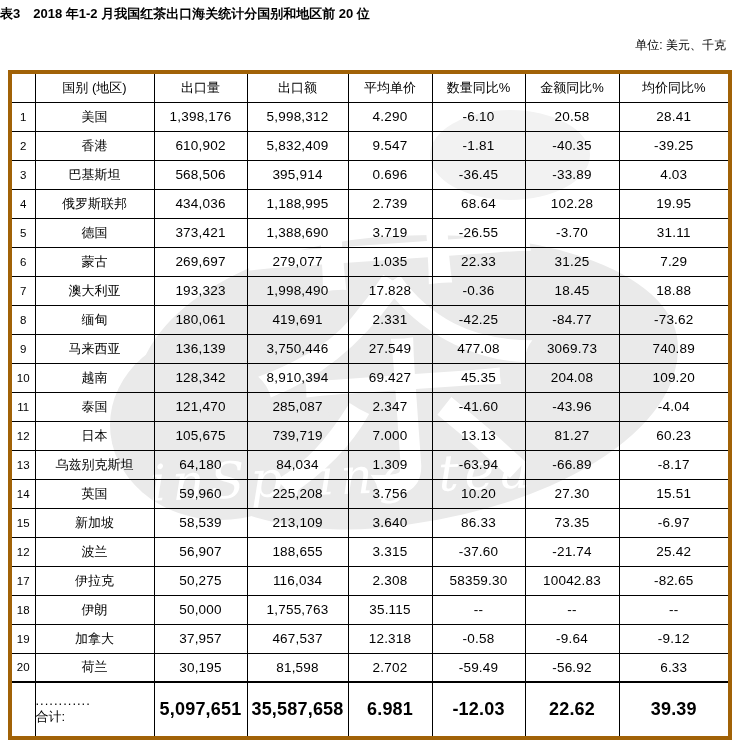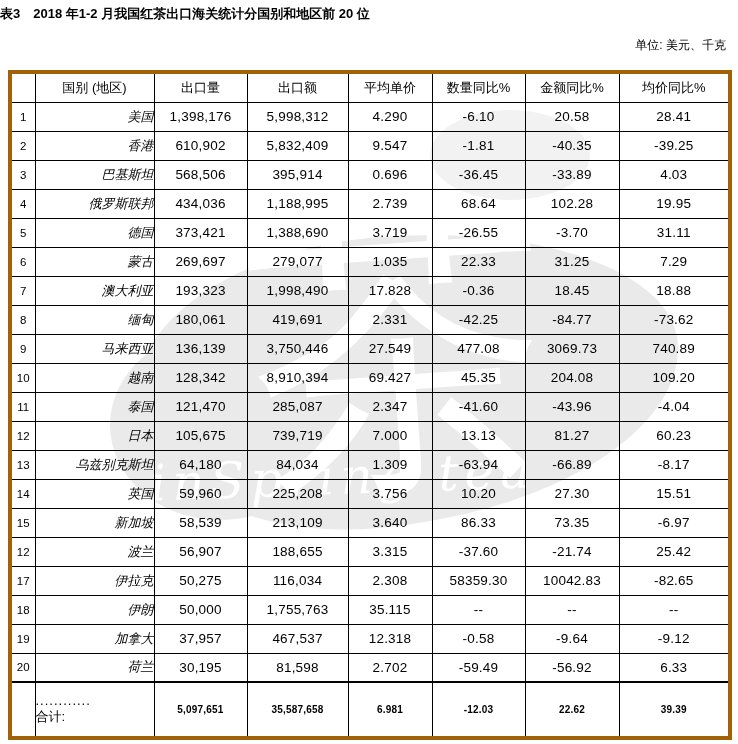--- a/index.html
+++ b/index.html
@@ -82,29 +82,29 @@
   thead th {
     height: 30px;
     font-size: 13px;
     font-weight: normal;
     text-align: center;
     vertical-align: middle;
   }
   tbody td { height: 29px; vertical-align: middle; }
 
   td.rank    { font-size: 11.5px; text-align: center; }
-  td.country { font-size: 13px; text-align: right; padding-left: 8px; font-style: italic; }
+  td.country { font-size: 13px; text-align: center; padding-left: 8px; }
   td.num     { font-size: 13.5px; text-align: center; letter-spacing: 0.2px; }
 
   tr.total-row td {
     height: 56px;
     border-top: 2px solid #000;
     vertical-align: middle;
   }
-  tr.total-row td.num { font-weight: bold; font-size: 10px; }
+  tr.total-row td.num { font-weight: bold; font-size: 18px; }
   td.total-label-cell { text-align: left; padding-left: 8px; font-size: 13px; }
   .total-dots { line-height: 14px; letter-spacing: 1px; font-size: 13px; }
   .total-label { line-height: 18px; font-size: 13px; }
 </style>
 </head>
 <body>
 
 <div class="watermark-layer">
   <div class="wm-blob wm-blob-1"></div>
   <div class="wm-blob wm-blob-2"></div>

